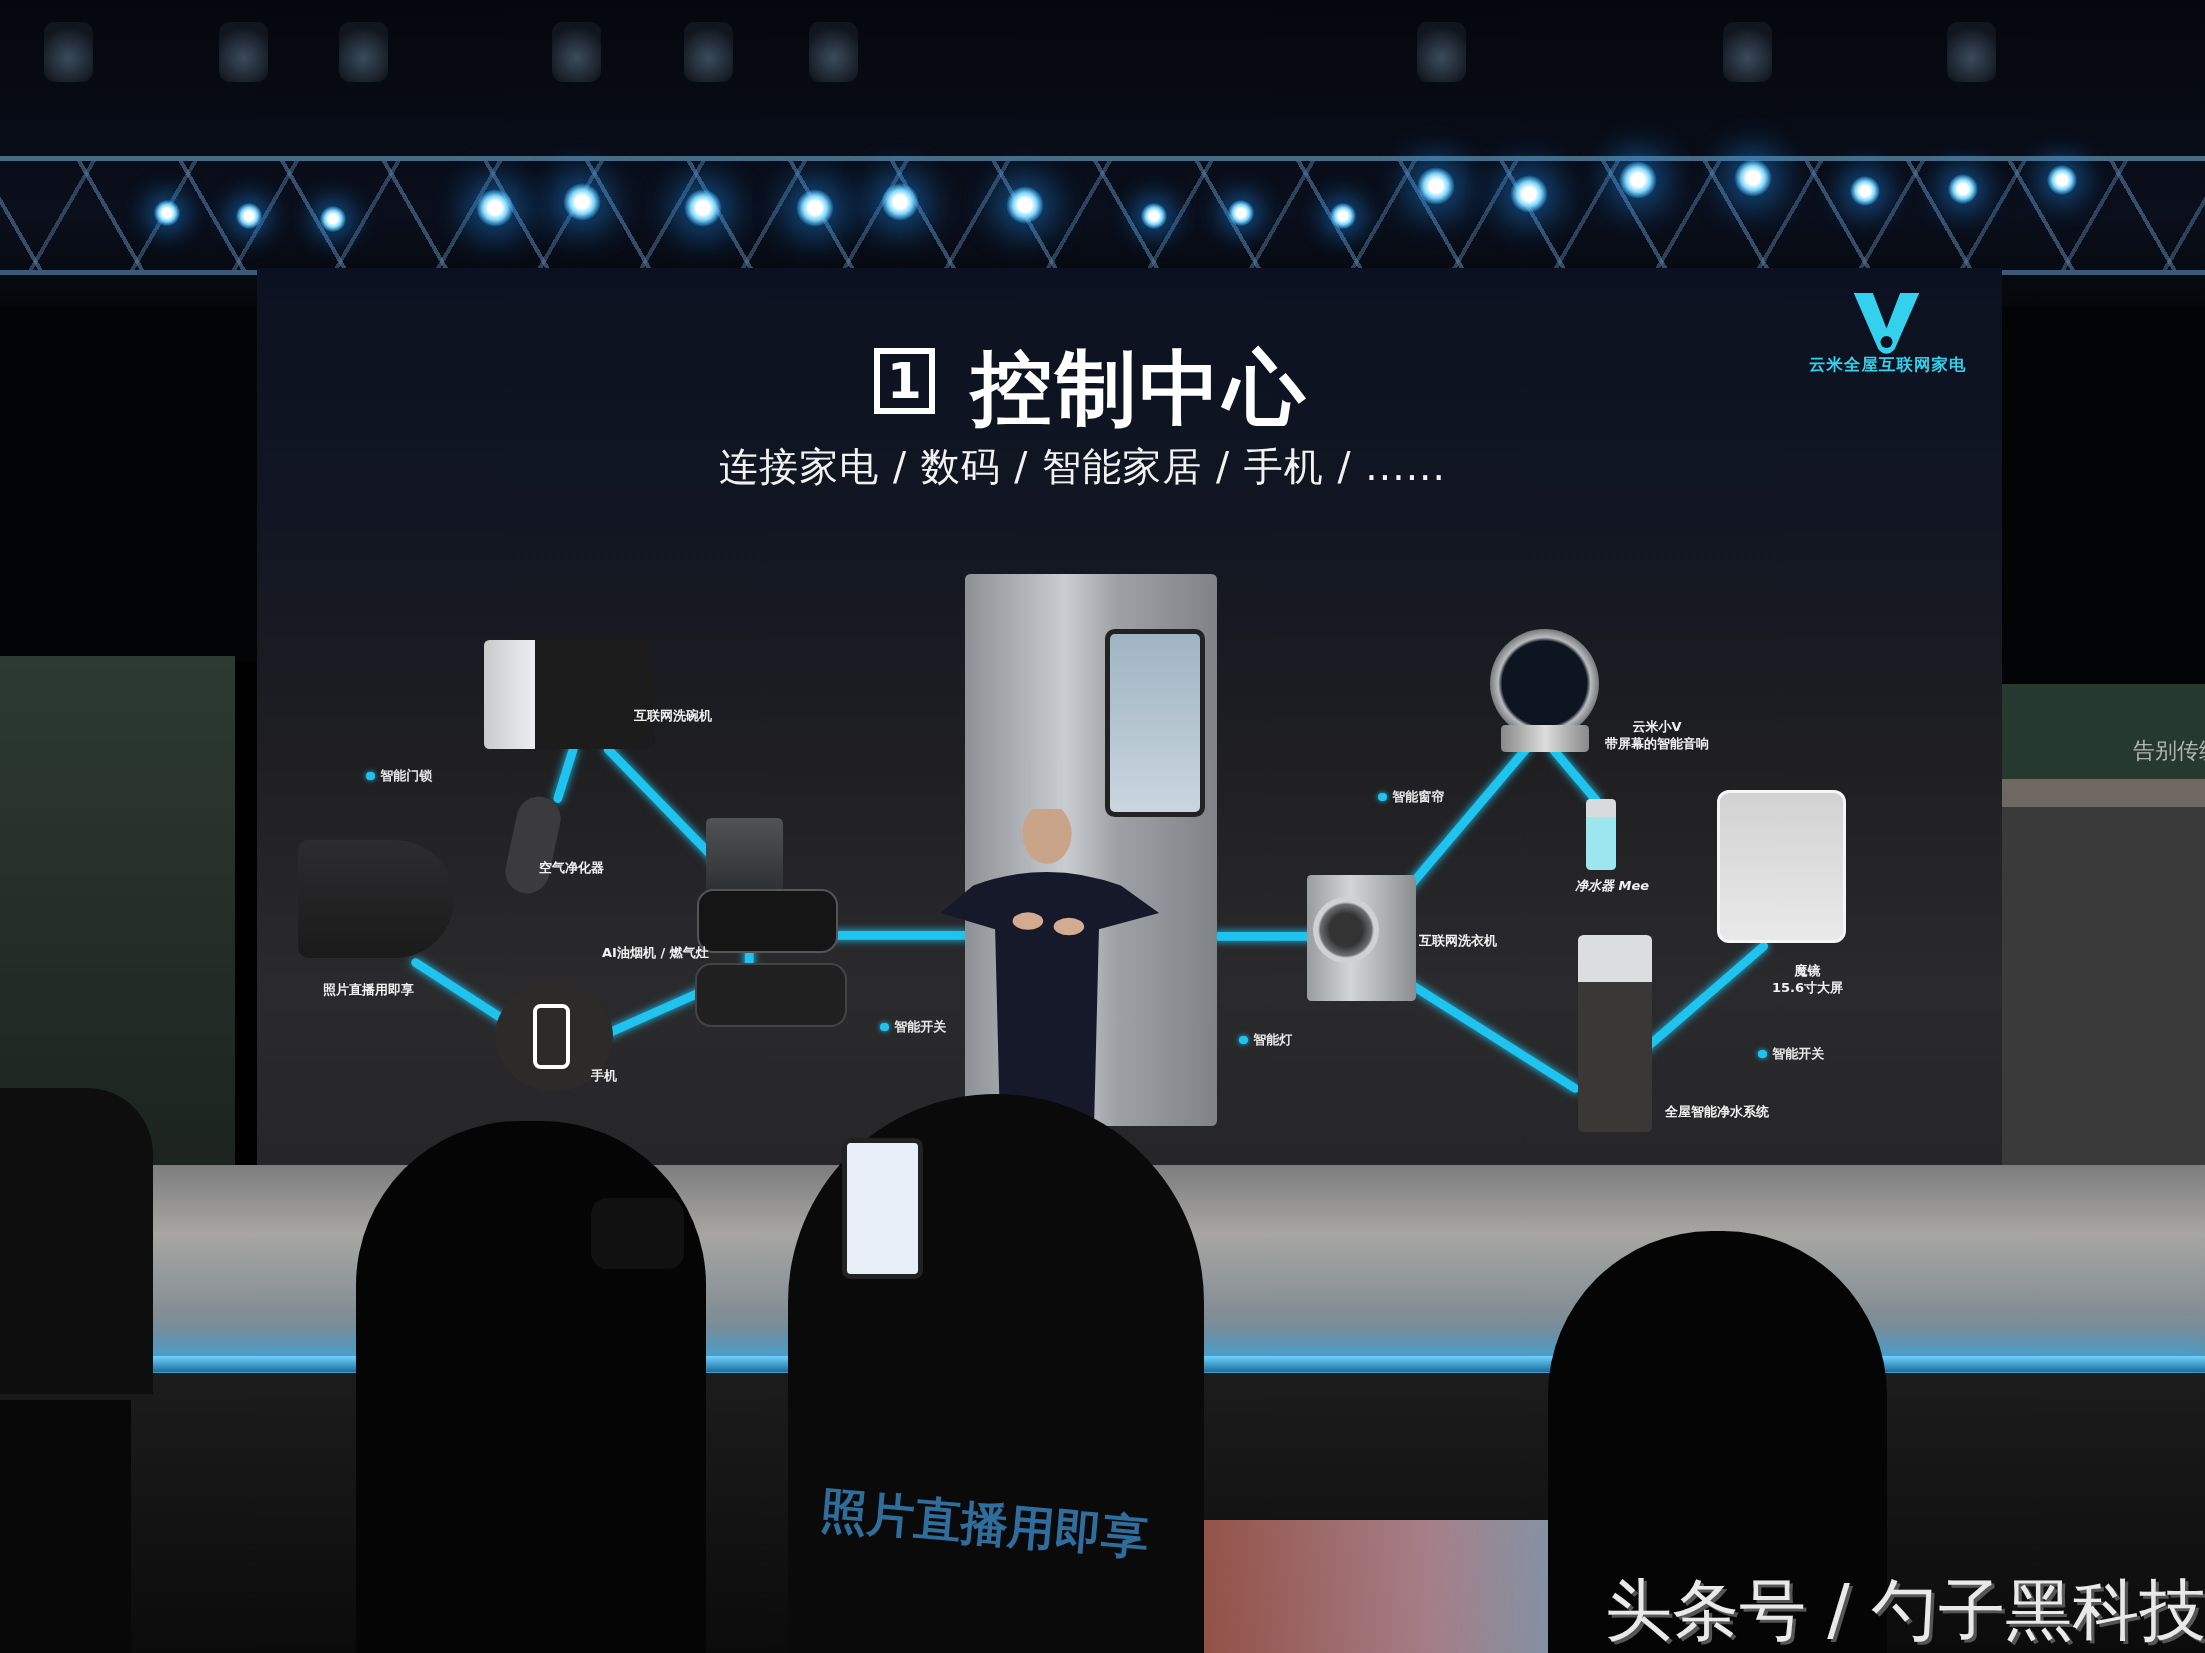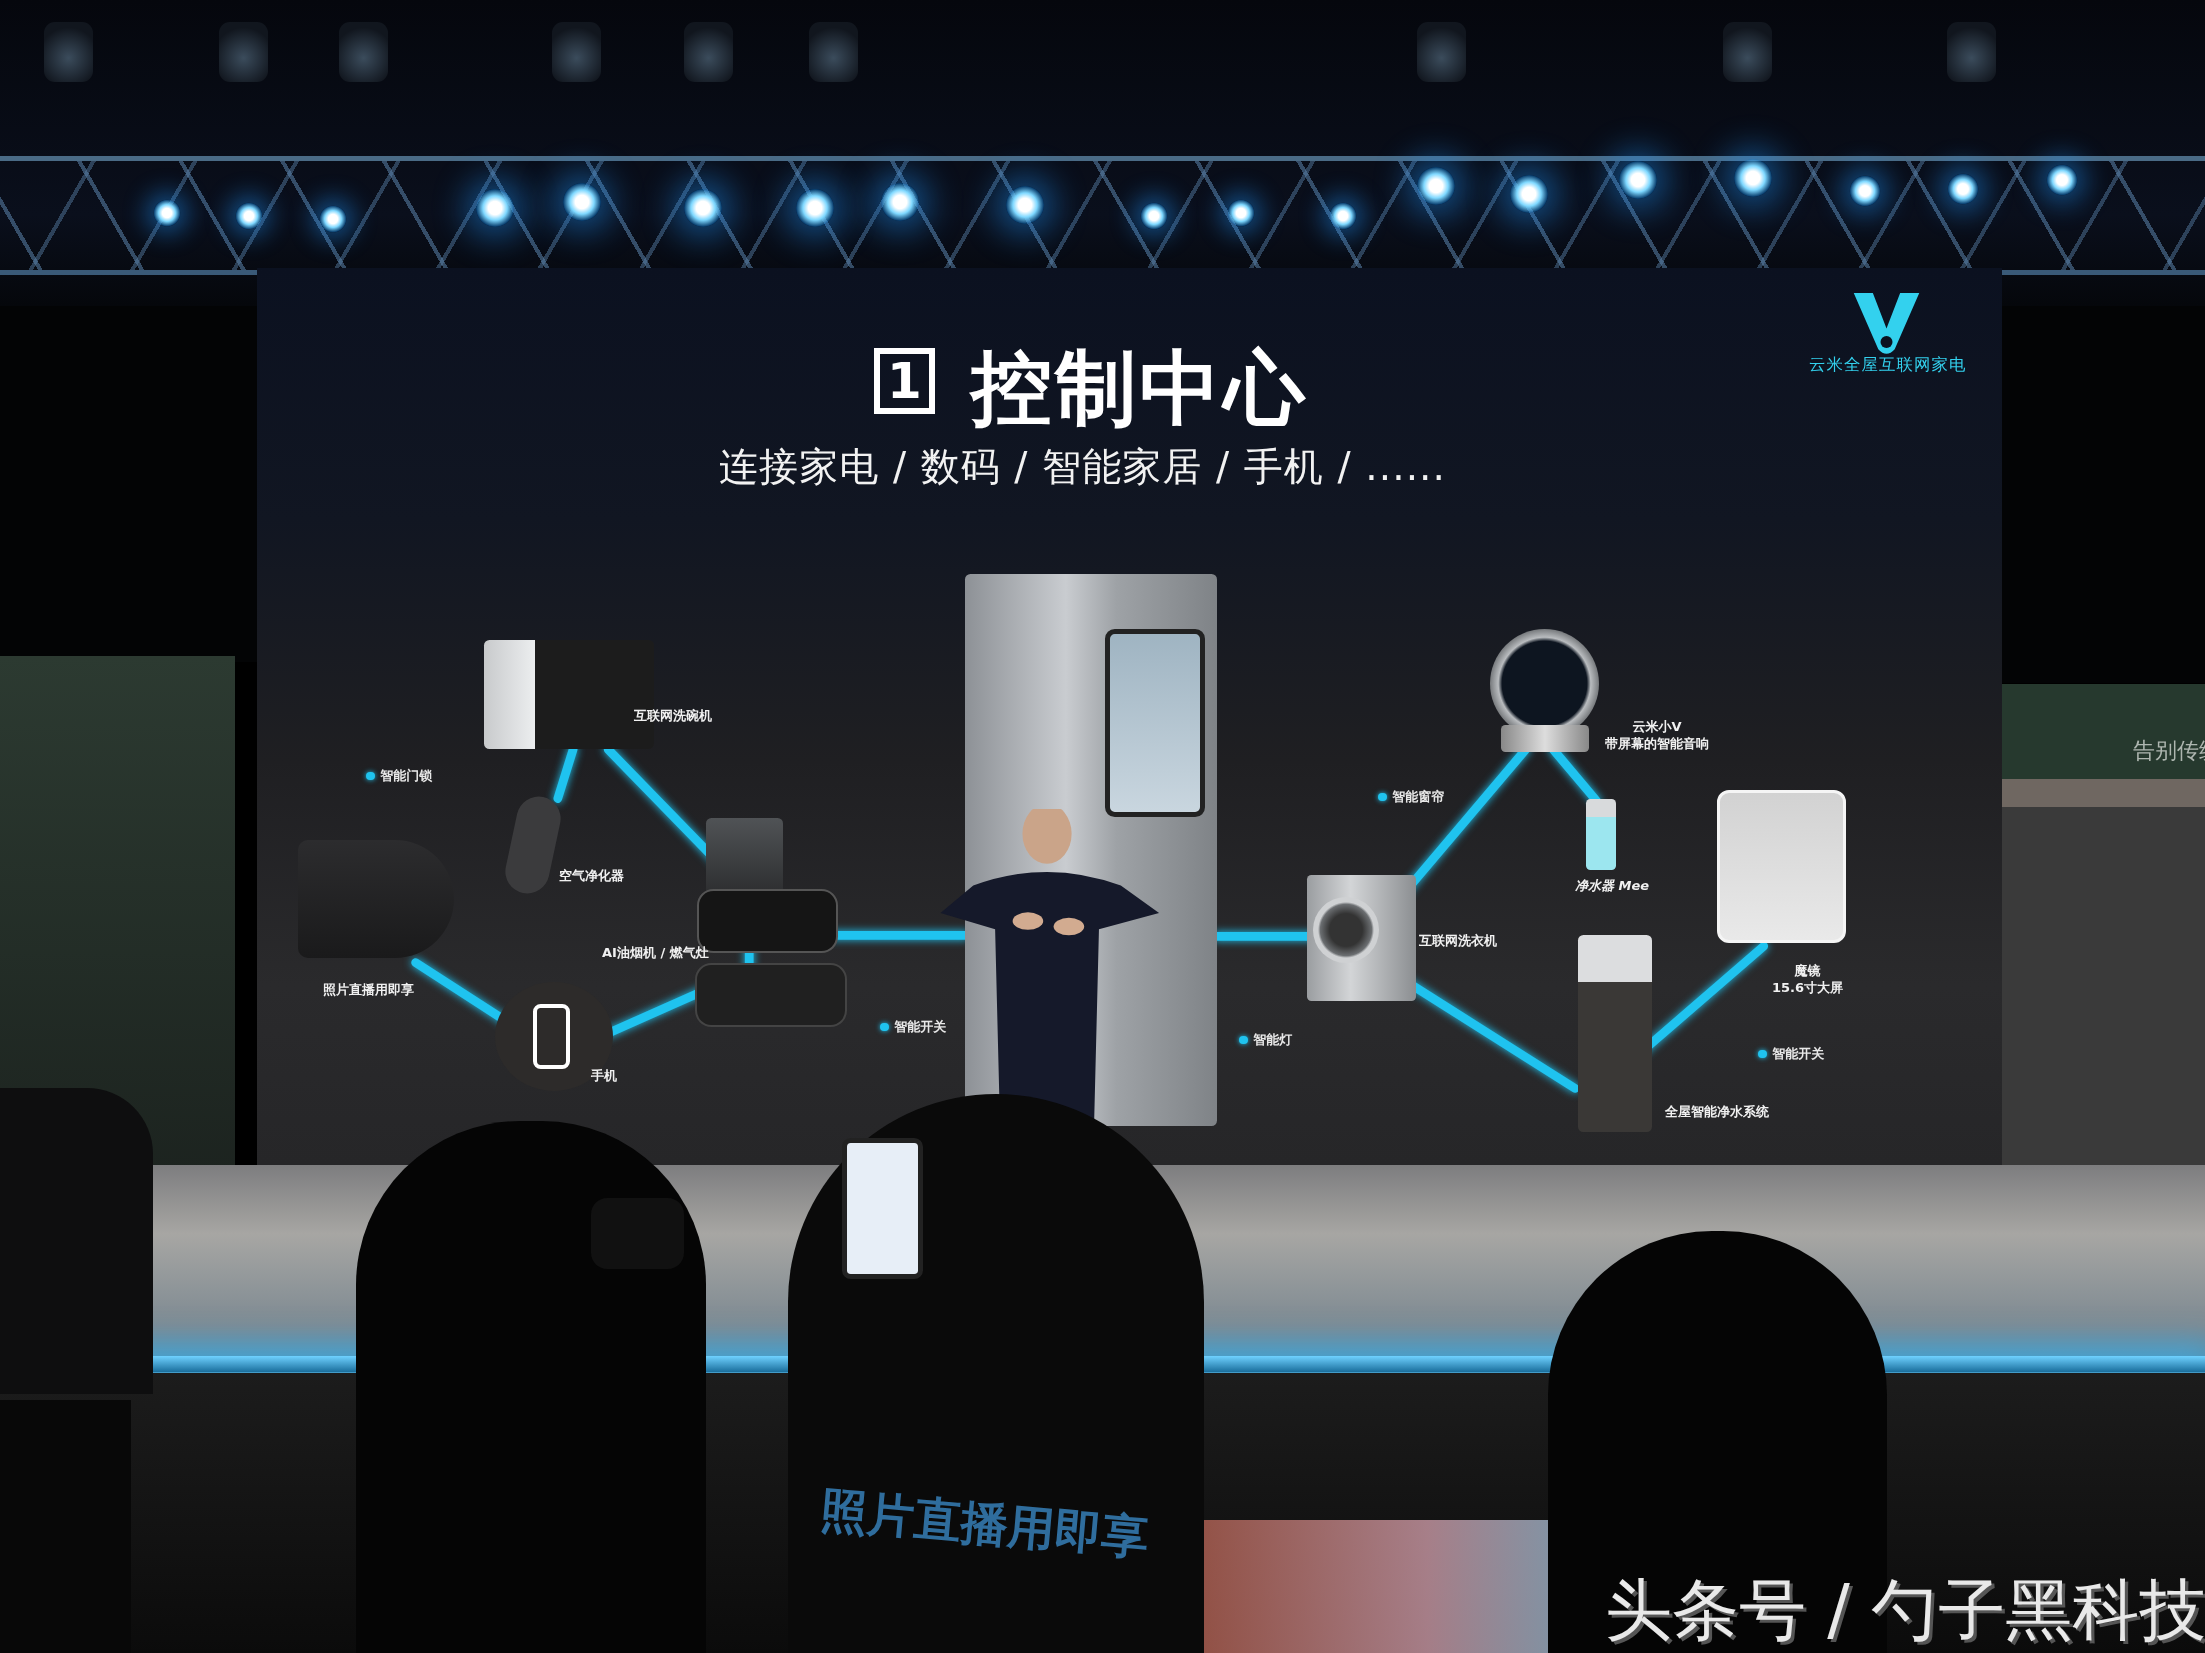--- a/index.html
+++ b/index.html
@@ -17,21 +17,21 @@
   .wall-right{left:2002px;top:306px;width:203px;height:377px;background:#030405;}
   .booth-left{left:0;top:656px;width:235px;height:525px;background:linear-gradient(#2c3a31,#1c231f);}
   .booth-right{left:2002px;top:684px;width:203px;height:558px;background:linear-gradient(#26392e 0 17%,#6f6761 17% 22%,#3a3a3a 22%);}
   .booth-right-text{left:2133px;top:736px;color:#aeb6b0;font-size:22px;white-space:nowrap;}
   
   .screen{left:257px;top:268px;width:1745px;height:897px;background:linear-gradient(180deg,#0b1120 0%,#111622 28%,#1f1f22 55%,#2a2a2c 80%,#262628 100%);}
   .title-box{left:874px;top:348px;width:61px;height:66px;border:6.6px solid #fff;box-sizing:border-box;color:#fff;font-size:50px;font-weight:bold;display:flex;align-items:center;justify-content:center;}
   .title{left:971px;top:335px;color:#fff;font-size:81px;font-weight:bold;letter-spacing:3.3px;white-space:nowrap;}
   .subtitle{left:719px;top:440px;color:#f2f2f2;font-size:39px;white-space:nowrap;letter-spacing:1.1px;}
   .brand-v{left:1851px;top:290px;width:71px;height:66px;}
-  .brand-text{left:1809px;top:354px;color:#33d1ee;font-size:16.4px;font-weight:normal;white-space:nowrap;letter-spacing:1.1px;}
+  .brand-text{left:1809px;top:354px;color:#33d1ee;font-size:16.4px;font-weight:bold;white-space:nowrap;letter-spacing:1.1px;}
   .label{color:#f1f1f1;font-size:13px;font-weight:bold;white-space:nowrap;line-height:1.3;text-align:center;}
   .bullet{color:#e8e8e8;font-size:13px;font-weight:bold;white-space:nowrap;display:flex;align-items:center;gap:5.5px;}
   .dot{width:8.8px;height:8.8px;border-radius:50%;background:#1fc3ef;box-shadow:0 0 5.5px #1fc3ef;}
   svg.lines{left:0;top:0;width:2205px;height:1654px;}
   
   .dev{border-radius:5.5px;}
   .fridge{left:965px;top:574px;width:252px;height:552px;background:linear-gradient(90deg,#8d9196,#c9ccd0 40%,#9ea2a6 60%,#7f8387);border-radius:5.5px;}
   .fridge-screen{left:1105px;top:629px;width:90px;height:178px;background:linear-gradient(#9fb4c2,#c9d6df);border:5.5px solid #222;border-radius:9.8px;}
   .presenter{left:935px;top:809px;width:235px;height:339px;}
   .stage{left:0;top:1165px;width:2205px;height:230px;background:linear-gradient(#7d7d7f,#a7a6a3 30%,#7e8a92 70%,#2d7fa9 100%);}
@@ -108,21 +108,21 @@
 <svg class="abs brand-v" viewBox="0 0 130 120">
   <path d="M5 5 L40 5 L65 70 L90 5 L125 5 L80 108 Q65 125 50 108 Z" fill="#33d1ee"></path>
   <circle cx="65" cy="95" r="11" fill="#0b1120"></circle>
 </svg>
 <div class="abs brand-text">云米全屋互联网家电</div>
 
 <div class="abs dev" style="left:484px;top:640px;width:170px;height:109px;background:linear-gradient(90deg,#c8cacc,#eceeef 30%,#1c1c1c 30%);"></div>
 <div class="abs label" style="left:634px;top:708px;">互联网洗碗机</div>
 
 <div class="abs dev" style="left:511px;top:796px;width:44px;height:98px;background:#3b3b3d;border-radius:22px;transform:rotate(12deg);"></div>
-<div class="abs label" style="left:559px;top:860px;margin-top:8px;">空气净化器</div>
+<div class="abs label" style="left:539px;top:860px;">空气净化器</div>
 
 <div class="abs dev" style="left:298px;top:840px;width:156px;height:118px;background:linear-gradient(#2c2c2e,#1a1a1b);border-radius:11px 66px 66px 11px;"></div>
 <div class="abs label" style="left:323px;top:982px;">照片直播用即享</div>
 
 <div class="abs dev" style="left:706px;top:818px;width:77px;height:82px;background:linear-gradient(#505356,#2a2b2d);"></div>
 <div class="abs dev" style="left:697px;top:889px;width:137px;height:60px;background:#151515;border:2.2px solid #555;border-radius:16.4px;"></div>
 <div class="abs dev" style="left:695px;top:963px;width:148px;height:60px;background:#202020;border:2.2px solid #444;border-radius:16.4px;"></div>
 <div class="abs label" style="left:602px;top:945px;">AI油烟机 / 燃气灶</div>
 
 <div class="abs" style="left:495px;top:982px;width:118px;height:109px;border-radius:50%;background:#2d2b2a;"></div>

